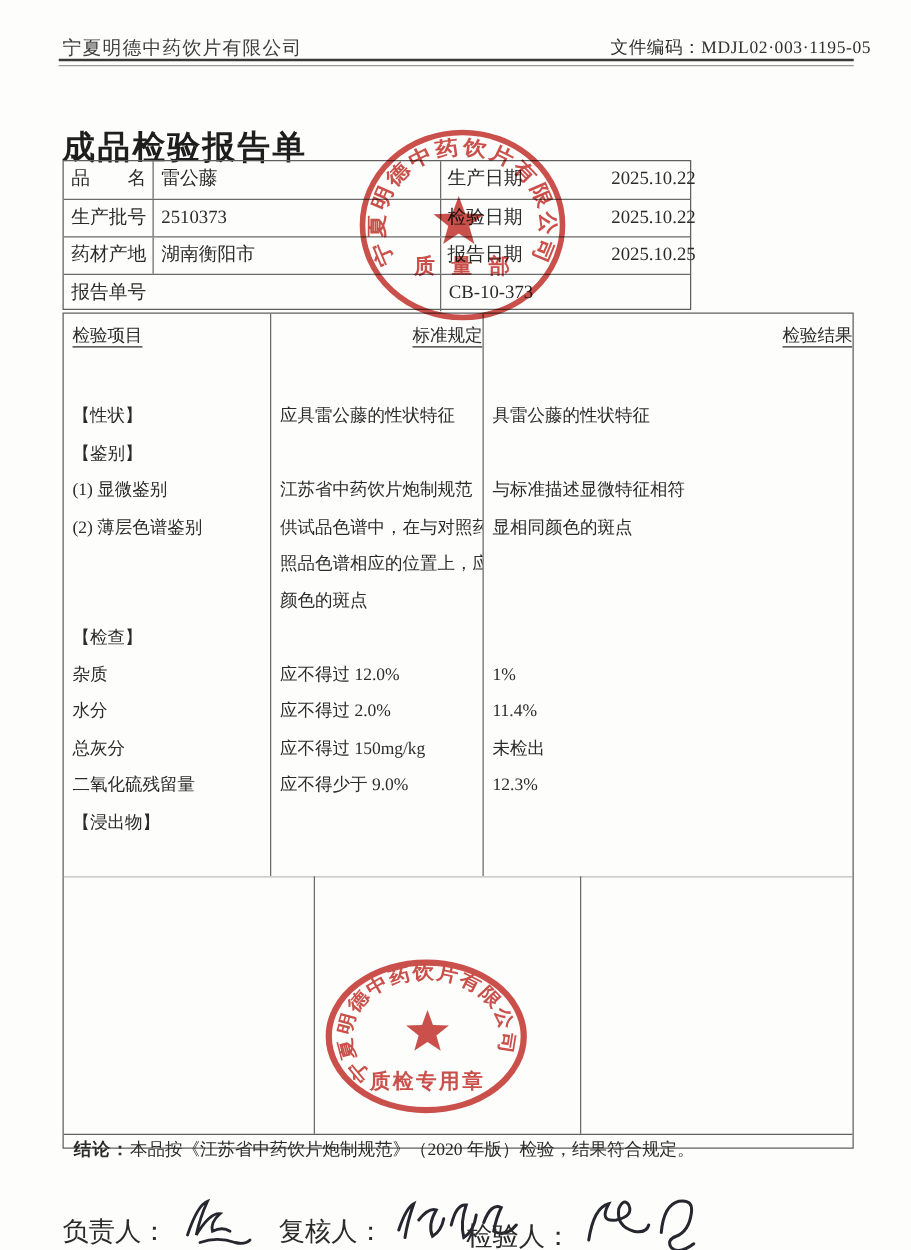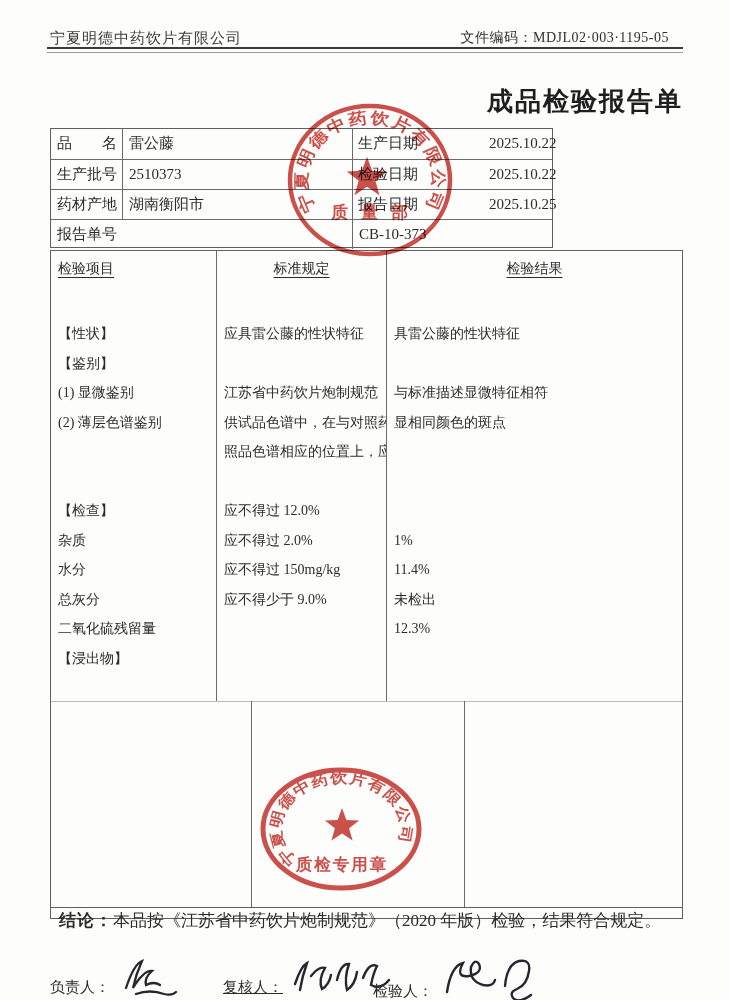--- a/index.html
+++ b/index.html
@@ -5,26 +5,26 @@
   html,body{margin:0;padding:0;}
   body{
     width:729px;height:1000px;background:#fdfdfc;
     font-family:"Liberation Serif","DejaVu Serif",serif;
     color:#2b2b2b;position:relative;overflow:hidden;
   }
   .page{position:absolute;inset:0;}
 
   
   .hdr-company{position:absolute;left:50px;top:29px;font-size:15px;letter-spacing:1px;color:#3d3d3d;}
-  .hdr-code{position:absolute;right:60px;top:29px;font-size:14px;color:#2f2f2f;letter-spacing:.5px;}
+  .hdr-code{position:absolute;right:32px;top:29px;font-size:14px;color:#2f2f2f;letter-spacing:.5px;}
   .hdr-rule{position:absolute;left:47px;top:47px;width:636px;height:3px;
             border-top:2px solid #3a3a3a;border-bottom:1px solid #9a9a9a;}
 
   
-  .title{position:absolute;left:50px;top:84px;width:633px;text-align:right;
+  .title{position:absolute;left:50px;top:100px;width:633px;text-align:left;
          font-size:26px;font-weight:bold;letter-spacing:2px;color:#1e1e1e;}
 
   
   .infotable{position:absolute;left:50px;top:128px;width:503px;height:120px;
              border:1.4px solid #5f5f5f;box-sizing:border-box;font-size:15px;}
   .irow{display:grid;height:30px;line-height:29px;box-sizing:border-box;}
   .irow + .irow{border-top:1px solid #6b6b6b;}
   .irow.r3cols{grid-template-columns:72px 230px 1fr;}
   .irow.r2cols{grid-template-columns:302px 1fr;}
   .icell{box-sizing:border-box;padding:0 6px;white-space:nowrap;overflow:hidden;}
@@ -33,35 +33,35 @@
   .irlabel{width:85px;flex:none;}
   .irvalue{margin-left:3px;}
 
   
   .bigtable{position:absolute;left:50px;top:250px;width:633px;height:669px;
             border:1.4px solid #5f5f5f;box-sizing:border-box;font-size:14px;}
   .upper{position:absolute;left:0;top:0;right:0;height:450px;
          display:grid;grid-template-columns:166px 170px 1fr;}
   .tcol{box-sizing:border-box;overflow:hidden;}
   .tcol.b{border-right:1px solid #6b6b6b;}
-  .thead{margin-top:9px;height:24px;text-align:center;}
+  .thead{margin-top:9px;height:24px;text-align:right;}
   .thead span{text-decoration:underline;text-underline-offset:4px;}
   .tcol.first .thead{text-align:left;padding-left:7px;}
   .tlines{margin-top:35px;}
   .tline{height:29.5px;line-height:29.5px;padding-left:7px;white-space:nowrap;}
   .lower{position:absolute;left:0;top:450px;right:0;height:206px;border-top:1px solid #bdbdbd;}
   .vline{position:absolute;top:450px;height:206px;width:0;border-left:1px solid #6b6b6b;}
   .vline.v1{left:200px;} .vline.v2{left:413px;}
   .concl{position:absolute;left:0;top:656px;right:0;height:25.5px;border-top:1.4px solid #5f5f5f;
-         line-height:25px;padding-left:8px;font-size:17px;box-sizing:content-box;white-space:nowrap;}
+         line-height:25px;padding-left:8px;font-size:14px;box-sizing:content-box;white-space:nowrap;}
   .concl b{letter-spacing:1px;}
 
   
-  .signer{position:absolute;top:940px;font-size:15px;white-space:nowrap;}
-  .signer.s1{left:50px;} .signer.s2{left:223px;text-decoration:underline;} .signer.s3{left:373px;}
+  .signer{position:absolute;top:940px;font-size:21px;white-space:nowrap;}
+  .signer.s1{left:50px;} .signer.s2{left:223px;} .signer.s3{left:373px;}
   .sig{position:relative;top:14px;margin-left:4px;}
 
   
   .stamp{position:absolute;mix-blend-mode:multiply;opacity:.92;}
   .stamp.top{left:272px;top:94px;}
   .stamp.bot{left:258px;top:766px;}
   .stamp text{font-family:"Liberation Serif","DejaVu Serif",serif;font-weight:bold;}
 </style>
 </head>
 <body>
@@ -125,20 +125,21 @@
           </div>
       </div>
       <div class="tcol b">
         <div class="thead"><span>标准规定</span></div>
         <div class="tlines">
             <div class="tline">应具雷公藤的性状特征</div>
             <div class="tline"></div>
             <div class="tline">江苏省中药饮片炮制规范</div>
             <div class="tline">供试品色谱中，在与对照药材和对</div>
             <div class="tline">照品色谱相应的位置上，应显相同</div>
+            <div class="tline">颜色的斑点</div>
             <div class="tline"></div>
             <div class="tline">应不得过 12.0%</div>
             <div class="tline">应不得过 2.0%</div>
             <div class="tline">应不得过 150mg/kg</div>
             <div class="tline">应不得少于 9.0%</div>
           </div>
       </div>
       <div class="tcol">
         <div class="thead"><span>检验结果</span></div>
         <div class="tlines">

